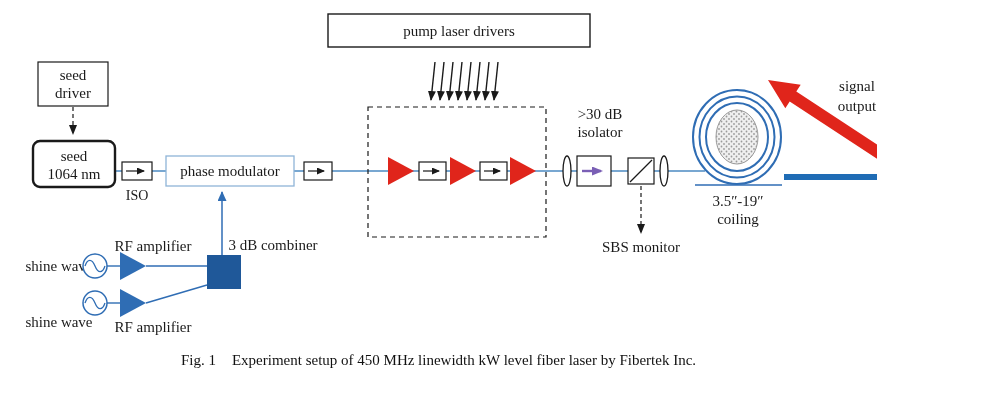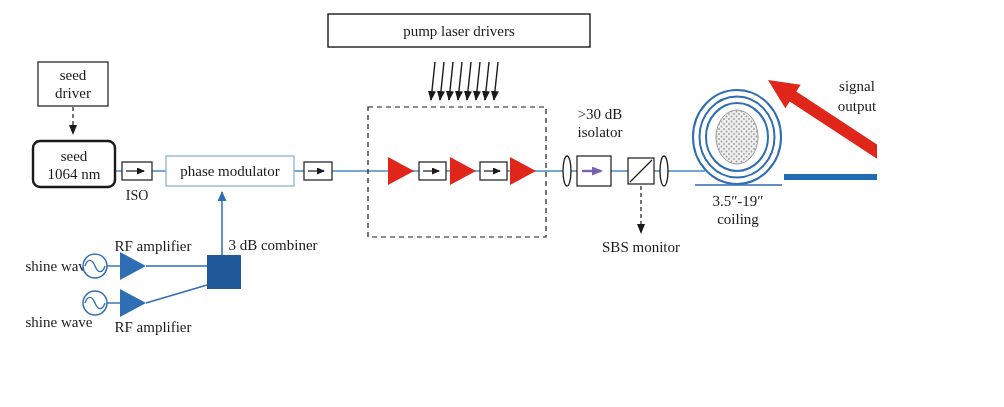--- a/index.html
+++ b/index.html
@@ -158,14 +158,17 @@
       <polygon points="120,289 120,317 146,303" fill="#2f6db4"></polygon>
       <text x="153" y="332" text-anchor="middle">RF amplifier</text>
       <line x1="146" y1="303" x2="207" y2="285" stroke="#2f6db4" stroke-width="1.4"></line>
 
       <rect x="207" y="255" width="34" height="34" fill="#1f5899"></rect>
       <text x="273" y="250" text-anchor="middle">3 dB combiner</text>
       <line x1="222" y1="255" x2="222" y2="192" stroke="#2f6db4" stroke-width="1.5" marker-end="url(#abl)"></line>
     </g>
   </svg>
 
+  <div class="caption caption-en">
+    <span class="fig-label">Fig. 1</span><span>Experiment setup of 450 MHz linewidth kW level fiber laser by Fibertek Inc.</span>
+  </div>
 
 </div>
 
 </body></html>

